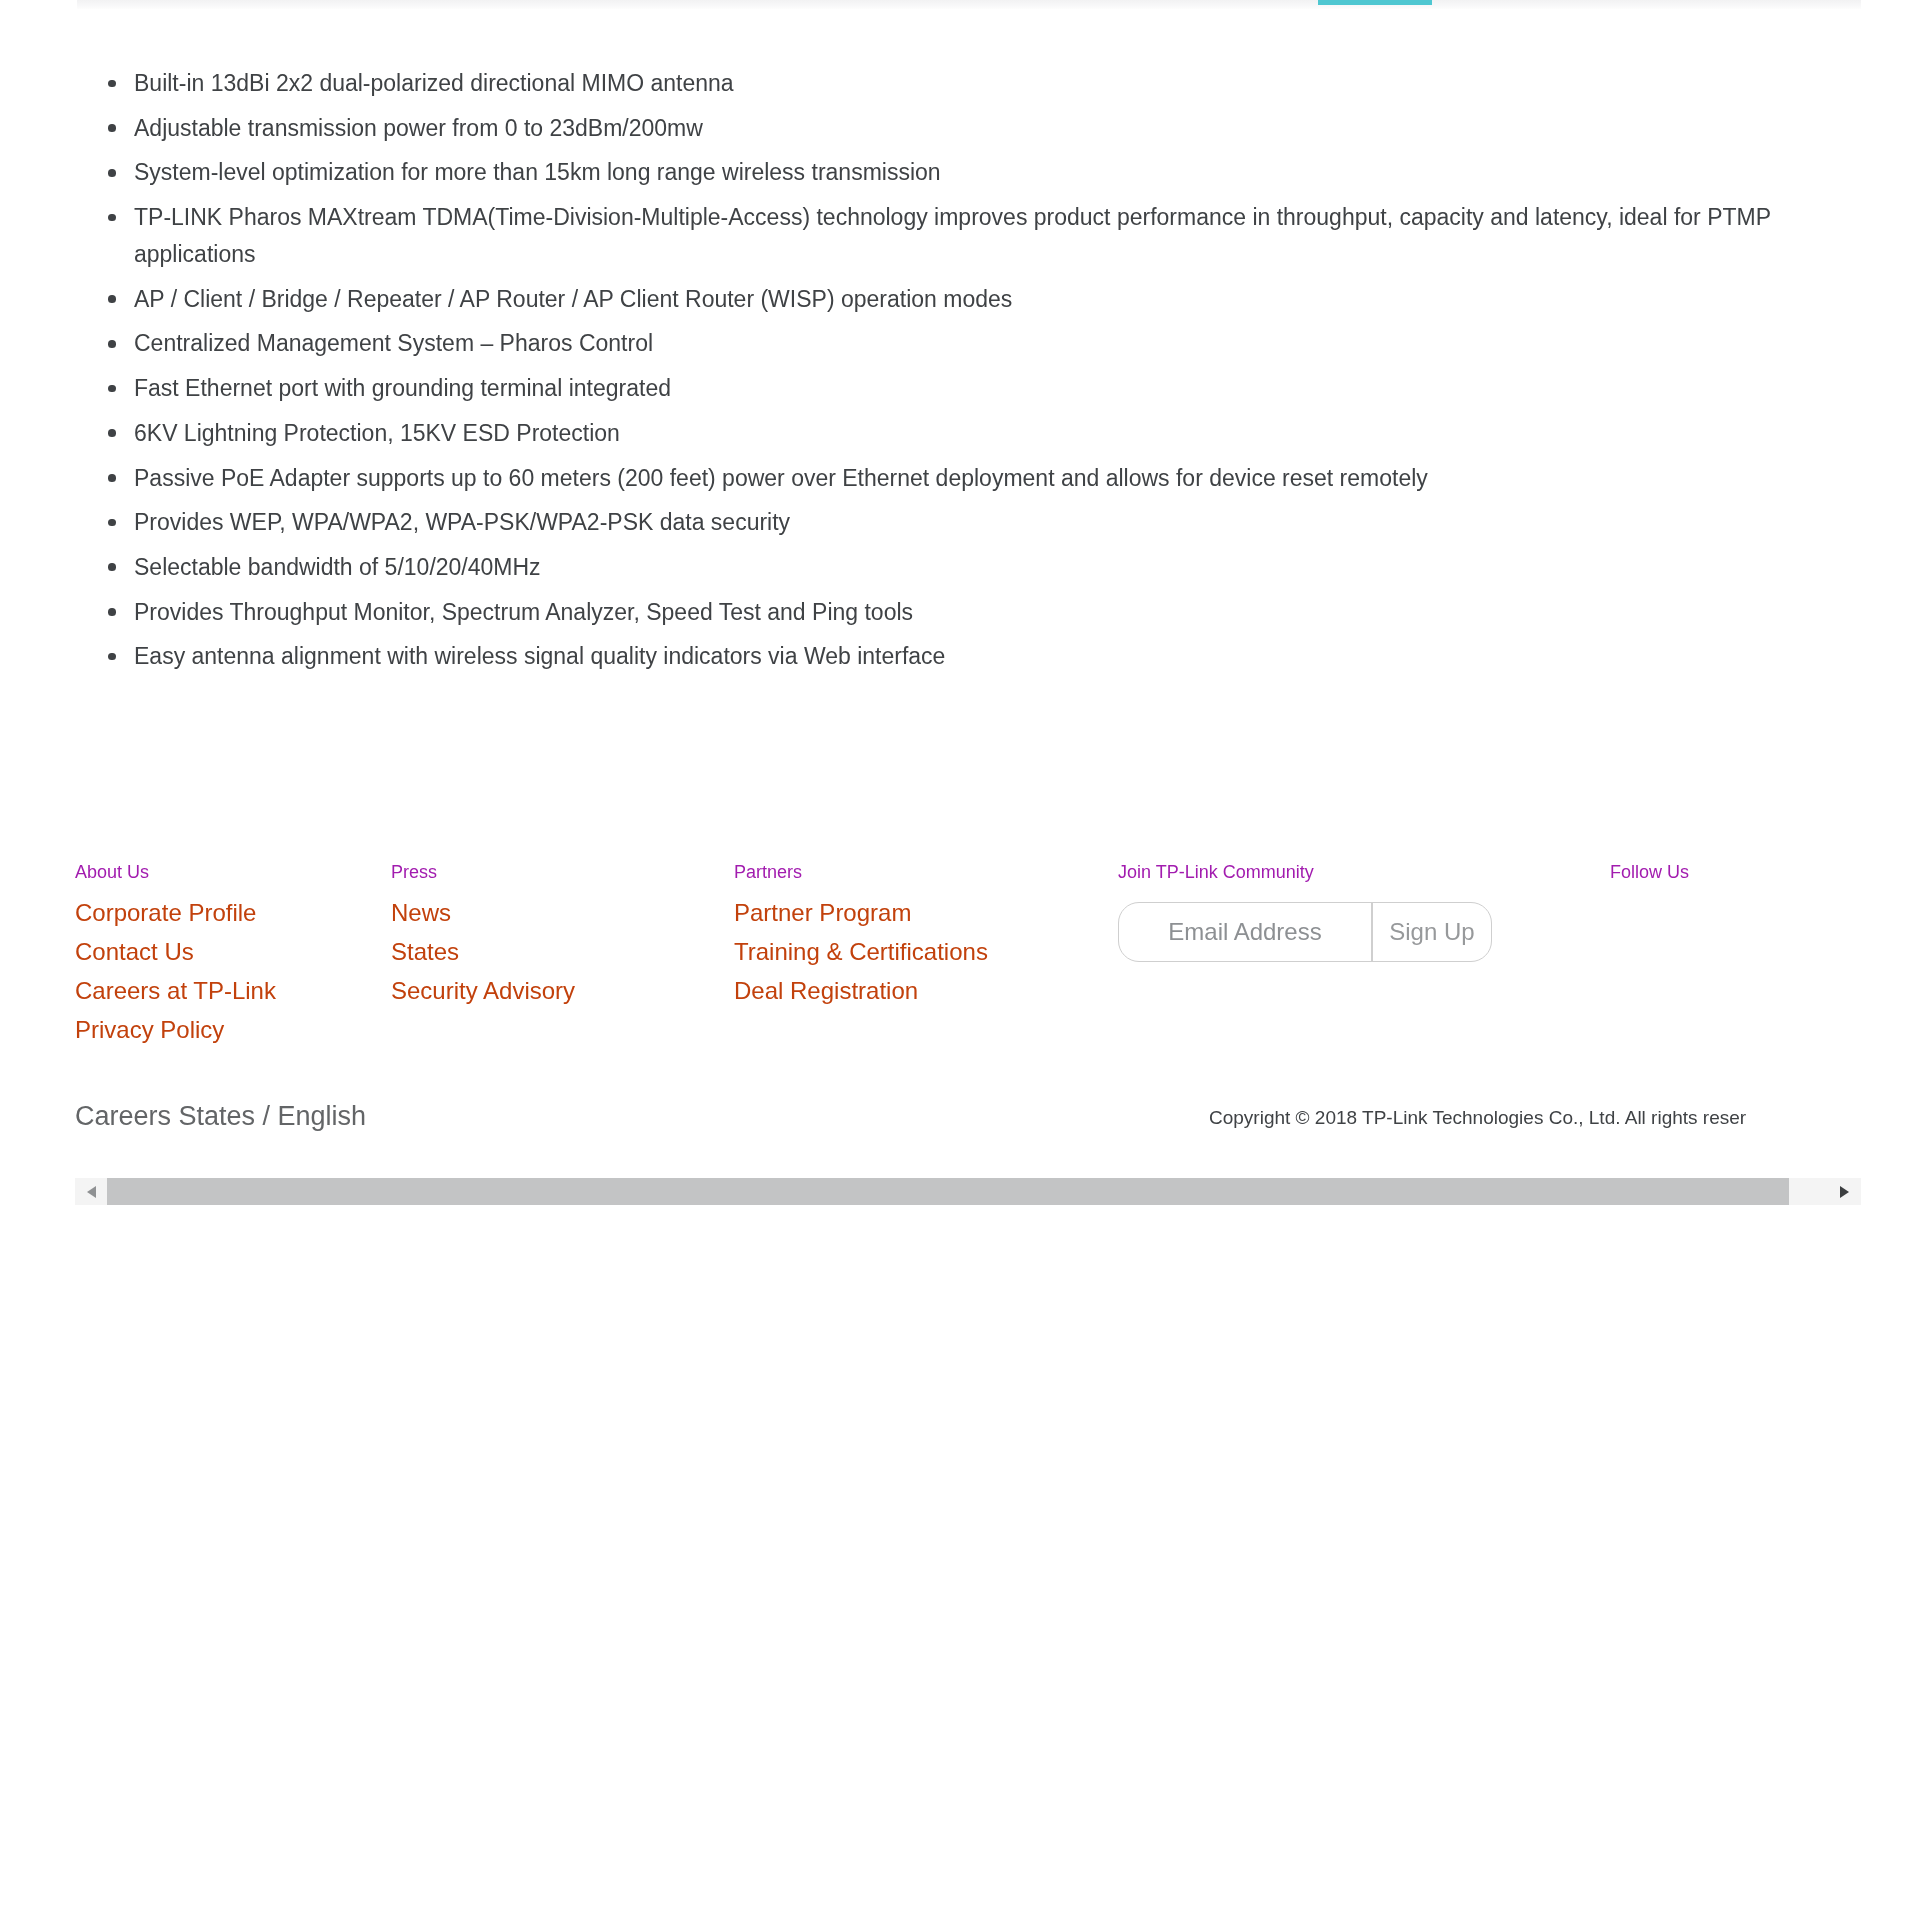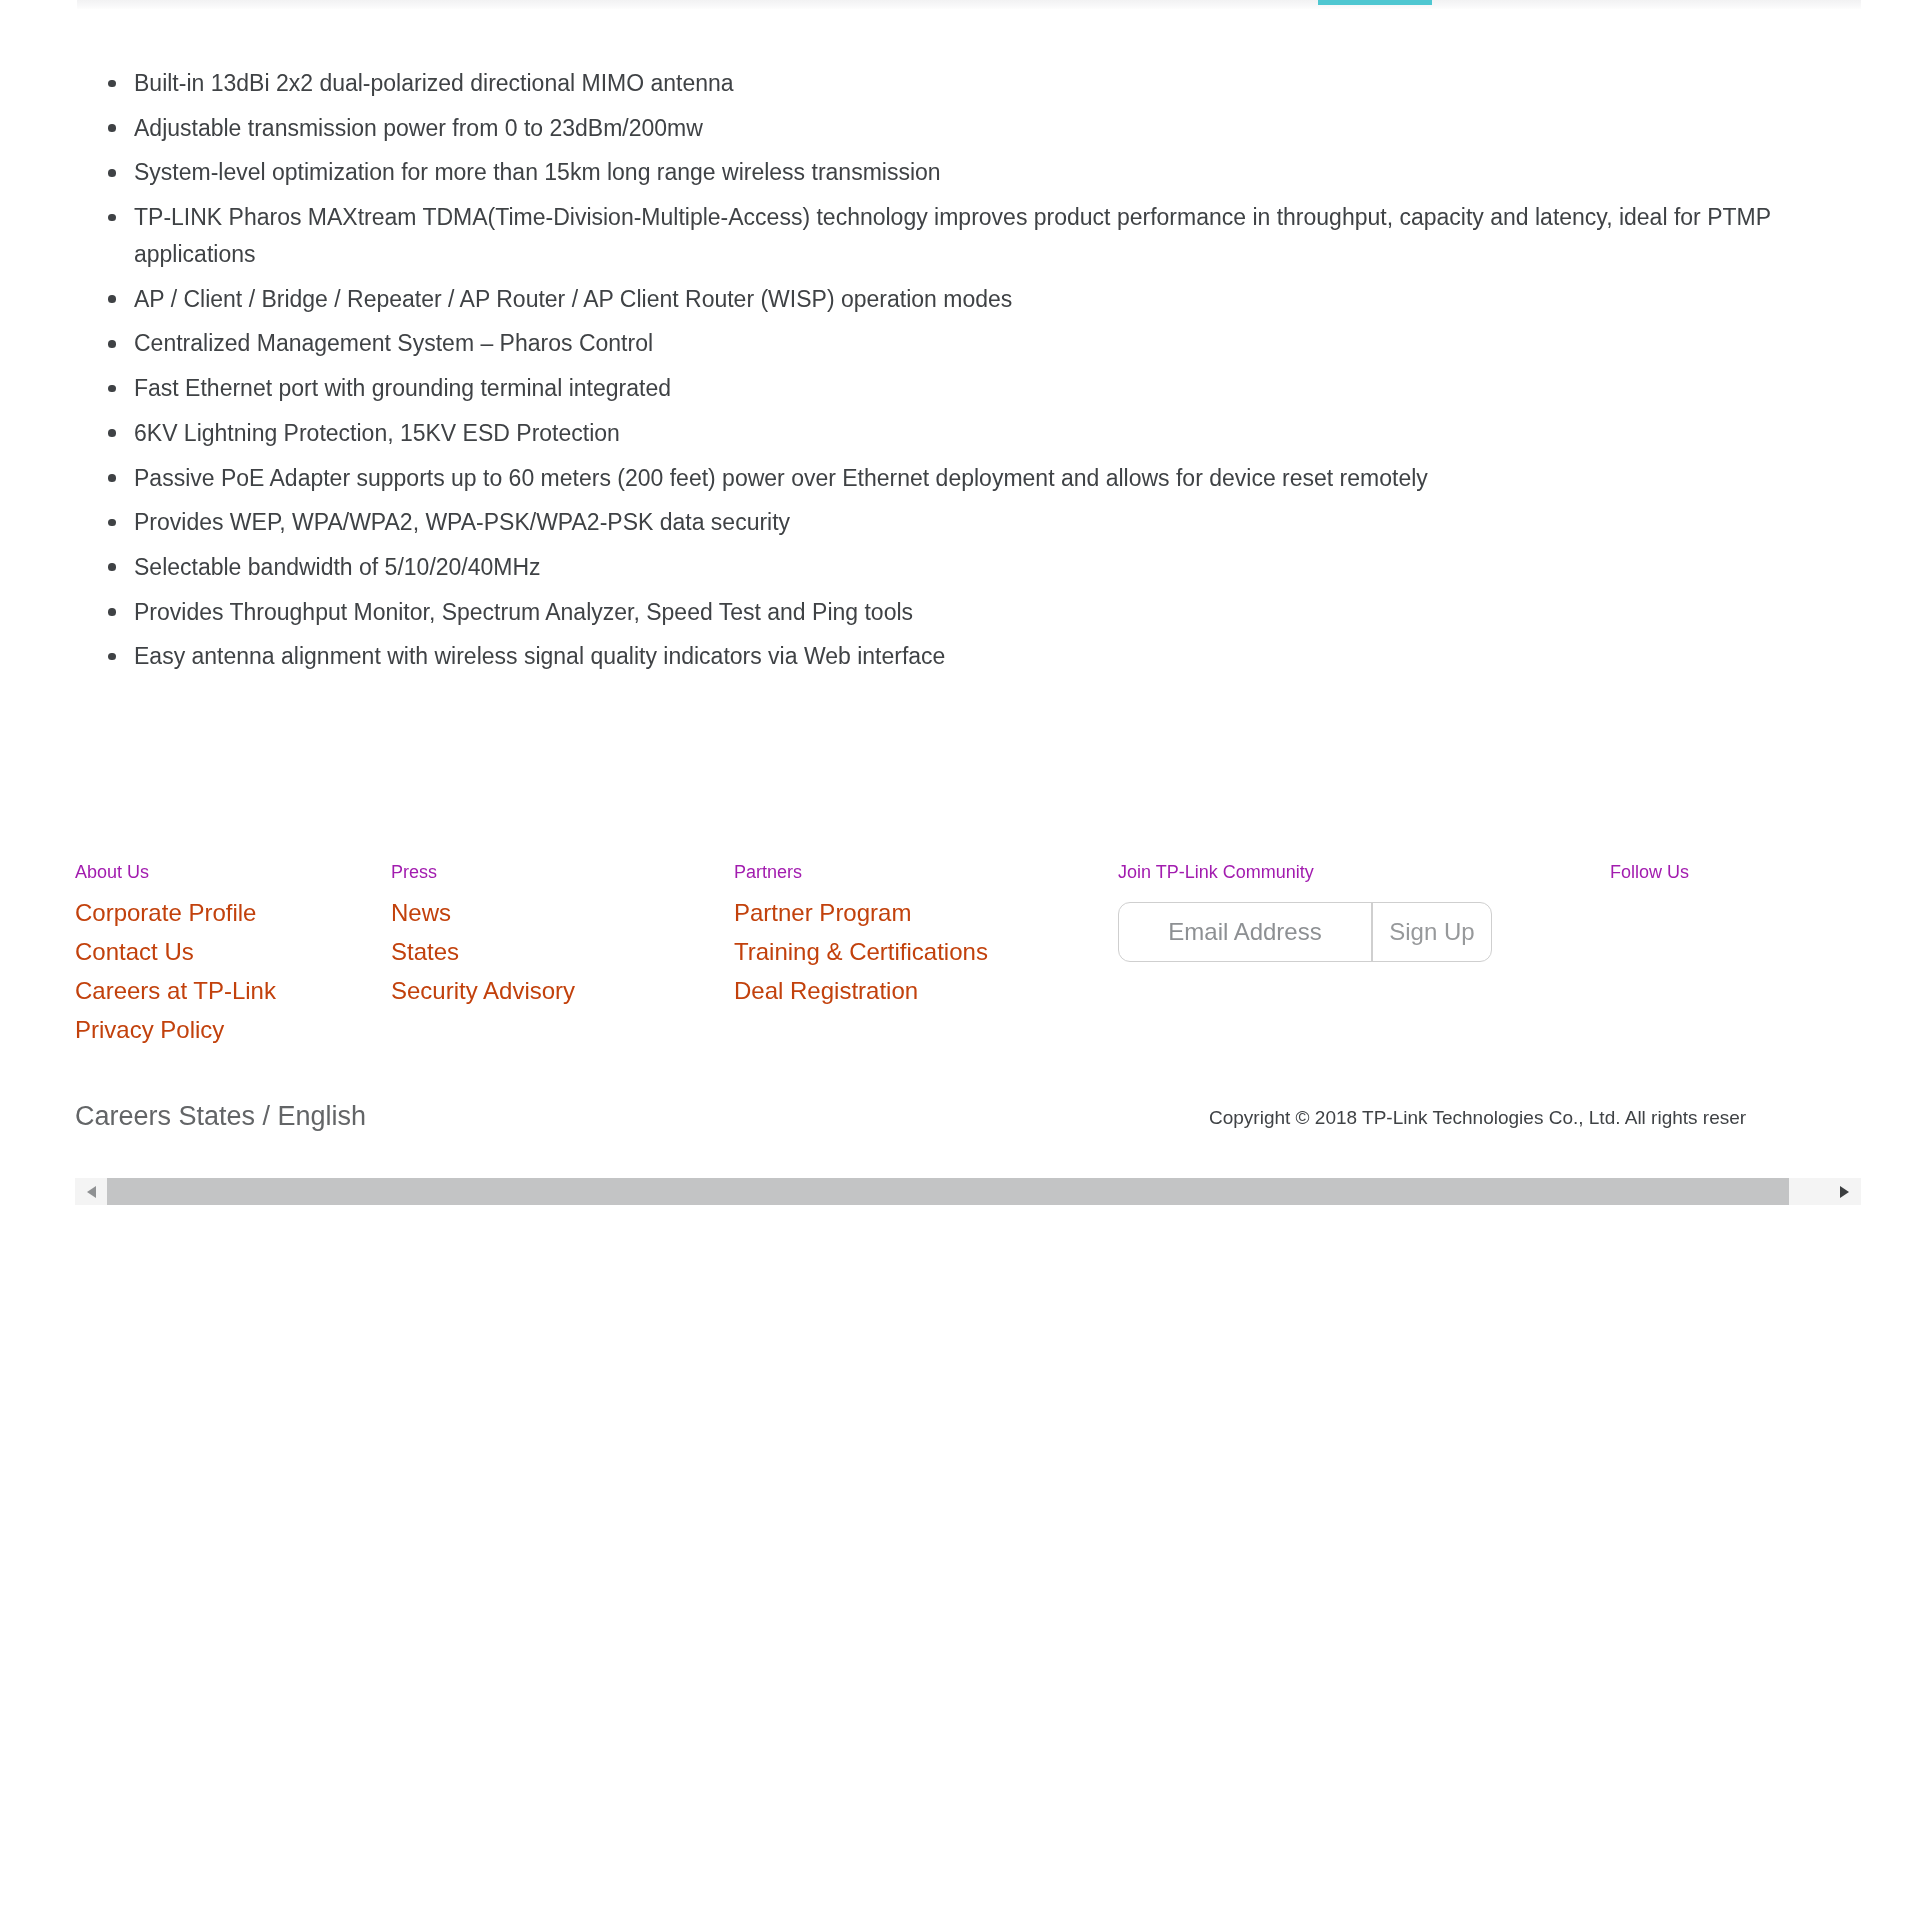--- a/index.html
+++ b/index.html
@@ -45,21 +45,21 @@
   }
   .col-about    { left:75px; }
   .col-press    { left:391px; }
   .col-partners { left:734px; }
   .col-community{ left:1118px; }
   .col-follow   { left:1610px; }
 
   
   .signup-box {
     position:absolute; left:1118px; top:902px; width:374px; height:60px;
-    border:1.9px solid #cfcfcf; border-radius:12px; box-sizing:border-box;
+    border:1.9px solid #cfcfcf; border-radius:21px; box-sizing:border-box;
     display:flex; align-items:stretch; background:#fff; overflow:hidden;
   }
   .signup-box input {
     width:248px; border:none; outline:none; background:transparent;
     text-align:center; font-size:24px; color:#555; font-family:inherit;
   }
   .signup-box input::placeholder { color:#8d9093; opacity:1; }
   .signup-divider { width:1.9px; background:#cfcfcf; }
   .signup-box button {
     flex:1; border:none; background:none; font-size:24px; color:#97999b;

